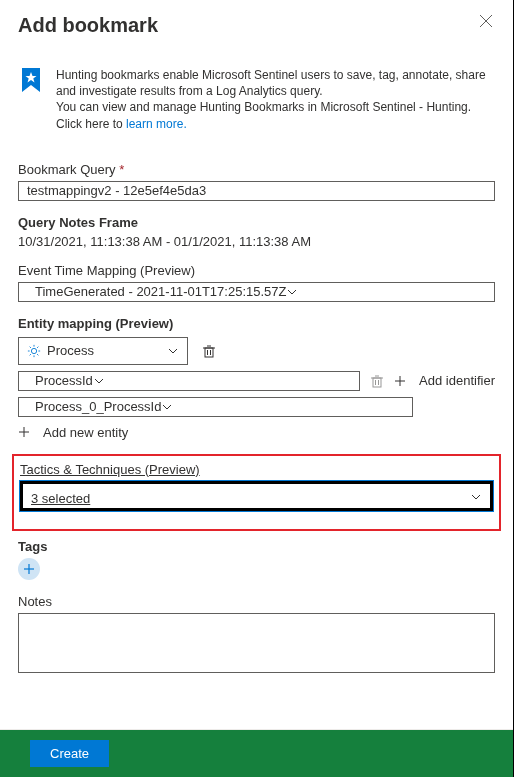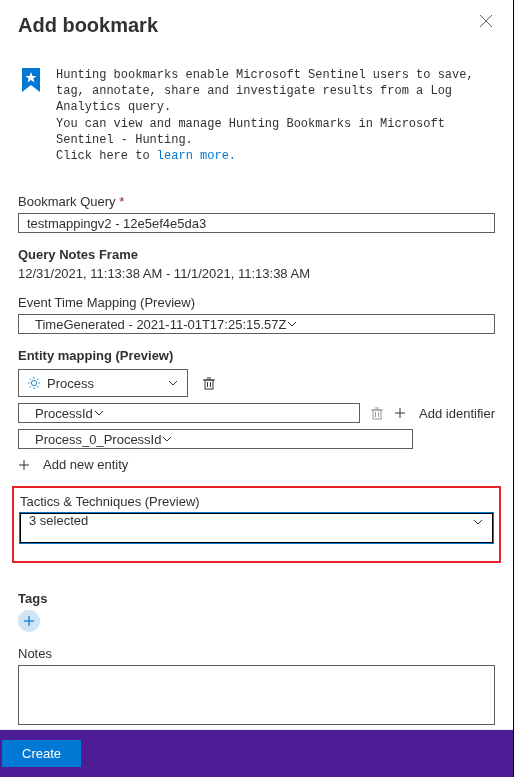--- a/index.html
+++ b/index.html
@@ -21,21 +21,21 @@
   }
   .header {
     display: flex;
     justify-content: space-between;
     align-items: flex-start;
     margin-bottom: 30px;
   }
   h1 { font-size: 20px; font-weight:600; margin: 0; }
   .close { font-size: 16px; color:#605e5c; cursor:pointer; padding:0 2px; }
   .intro { display:flex; gap:12px; margin-bottom:30px; }
-  .intro-text { font-size:12px; line-height:1.35; color:#323130;font-family:Liberation Mono, monospace; }
+  .intro-text { font-size:12px; line-height:1.35; color:#323130; }
   .link { color:#0078d4; text-decoration:none; cursor:pointer; }
   .field-label { font-size:13px; margin-bottom:4px; }
   .req { color:#a4262c; }
   .bold-label { font-weight:600; font-size:13px; margin-bottom:4px; }
   input[type=text], .select, .textarea {
     width:100%;
     border:1px solid #605e5c;
     background:#fff;
     padding:5px 8px;
     font-size:13px;
@@ -56,40 +56,40 @@
   .entity-row { display:flex; align-items:center; gap:8px; margin-bottom:6px; }
   .entity-select {
     display:flex; align-items:center; gap:6px;
     border:1px solid #605e5c; padding:4px 8px;
     height:28px; cursor:pointer; background:#fff;
   }
   .entity-select.main { width:170px; justify-content:space-between; }
   .identifier-select { flex:1; }
   .icon-btn { cursor:pointer; color:#323130; padding:2px; display:inline-flex; }
   .add-link { display:flex; align-items:center; gap:13px; color:#323130; font-size:13px; cursor:pointer; }
-  .highlight-box { border:2px solid #e3242b; padding:6px 6px 18px 6px; margin: 12px -6px 28px -6px; }
+  .highlight-box { border:2px solid #e3242b; padding:6px 6px 18px 6px; margin: 12px -6px 8px -6px; text-decoration: underline; }
   .ts-select {
-    display:flex; align-items:flex-end; justify-content:space-between;
-    border:1px solid #000000; outline:1px solid #0078d4;
-    padding:14px 8px; height:30px; cursor:pointer;
+    display:flex; align-items:flex-start; justify-content:space-between;
+    border:3px solid #000000; outline:1px solid #0078d4;
+    padding:7px 8px; height:30px; cursor:pointer;
   }
   .tag-add {
     width:22px; height:22px; border-radius:50%;
     background:#cfe4f5; display:flex; align-items:center; justify-content:center;
     cursor:pointer; color:#0078d4; font-size:14px;
   }
   textarea.notes {
     width:100%; height:60px; border:1px solid #605e5c;
     padding:6px; font-family:inherit; font-size:13px; resize:none;
   }
   .footer {
     position:absolute; left:0; right:0; bottom:0;
     border-top:1px solid #edebe9;
-    padding:10px 2px;
-    background:#4c1d95;
+    padding:10px 30px;
+    background:#15803d;
   }
   .btn-primary {
     background:#0078d4; color:#fff; border:none;
     padding:6px 20px; font-size:13px; font-family:inherit;
     cursor:pointer; min-width:76px;
   }
   svg { display:block; }
 </style>
 </head>
 <body>
@@ -121,21 +121,21 @@
 
   <div class="row">
     <div class="field-label">
       <span>Bookmark Query</span> <span class="req">*</span>
     </div>
     <input type="text" value="testmappingv2 - 12e5ef4e5da3" style="">
   </div>
 
   <div class="row">
     <div class="bold-label">Query Notes Frame</div>
-    <div class="static-val">12/31/2021, 11:13:38 AM - 11/1/2021, 11:13:38 AM</div>
+    <div class="static-val">10/31/2021, 11:13:38 AM - 01/1/2021, 11:13:38 AM</div>
   </div>
 
   <div class="row">
     <div class="field-label">Event Time Mapping (Preview)</div>
     <div class="select">
       <span>TimeGenerated - 2021-11-01T17:25:15.57Z</span>
       <span class="chev">
         <svg width="12" height="12" viewBox="0 0 12 12" stroke="#323130" fill="none" stroke-width="1">
             <polyline points="2,4 6,8 10,4"></polyline>
           </svg>

